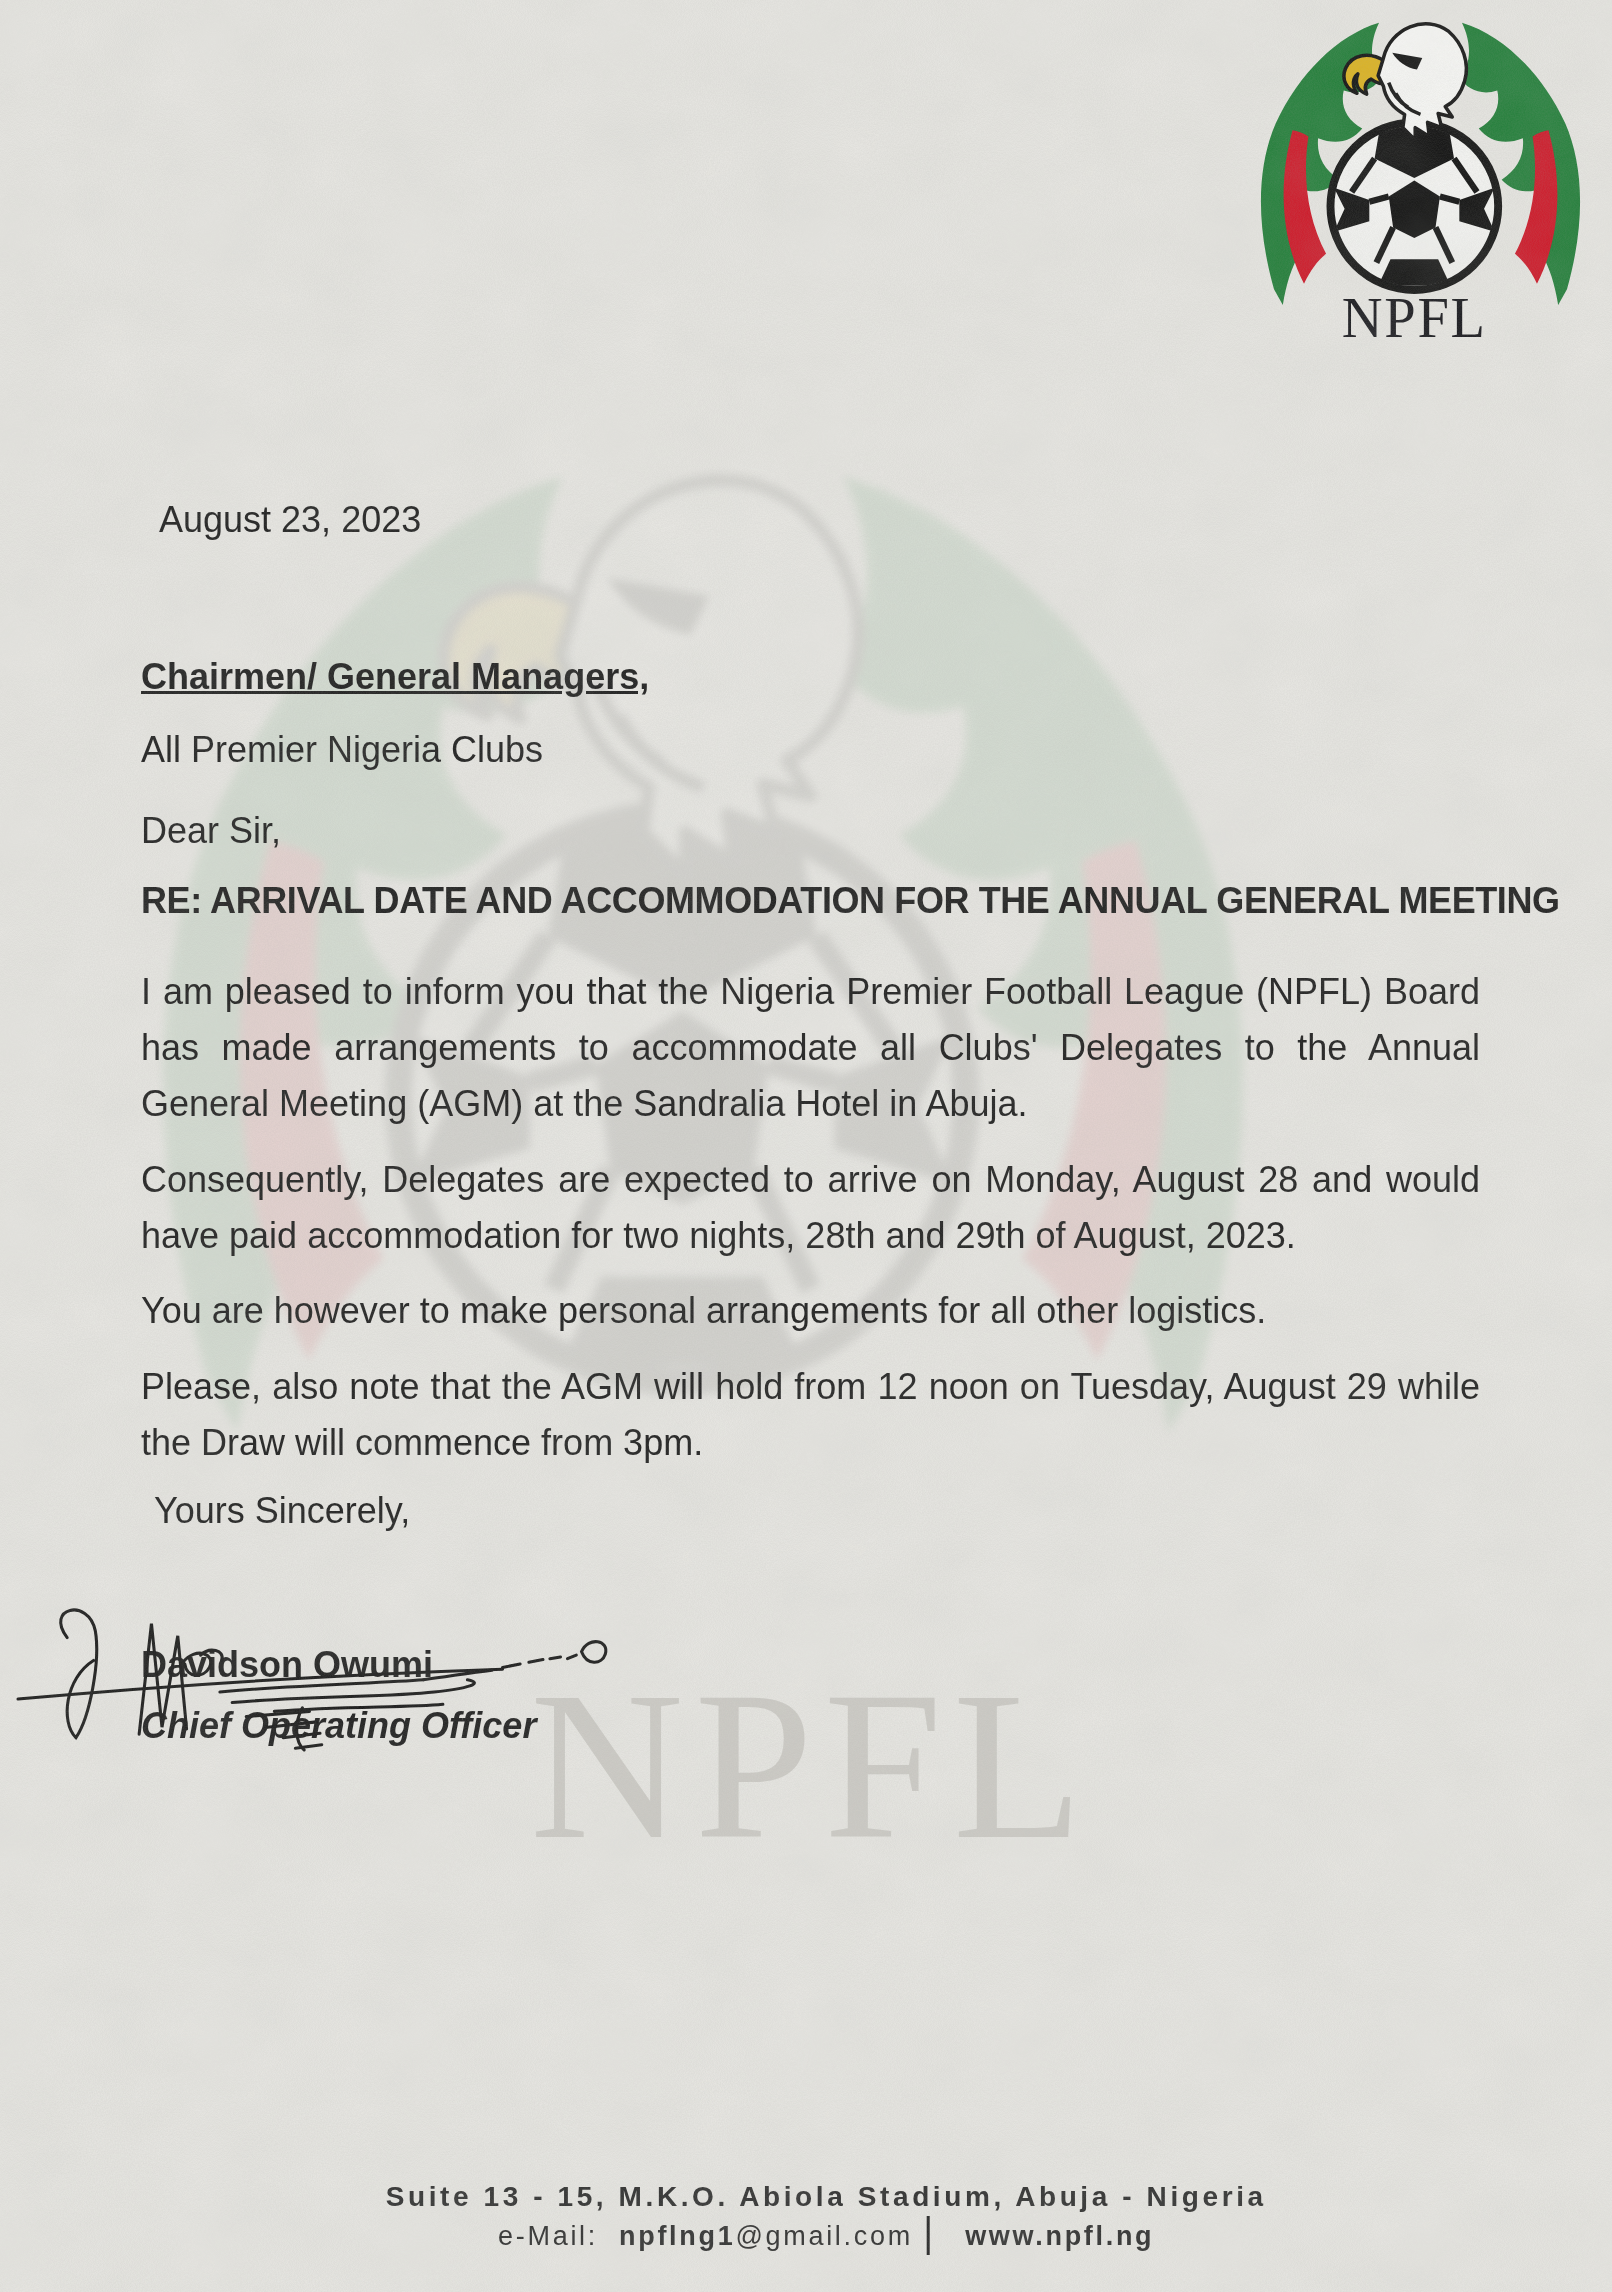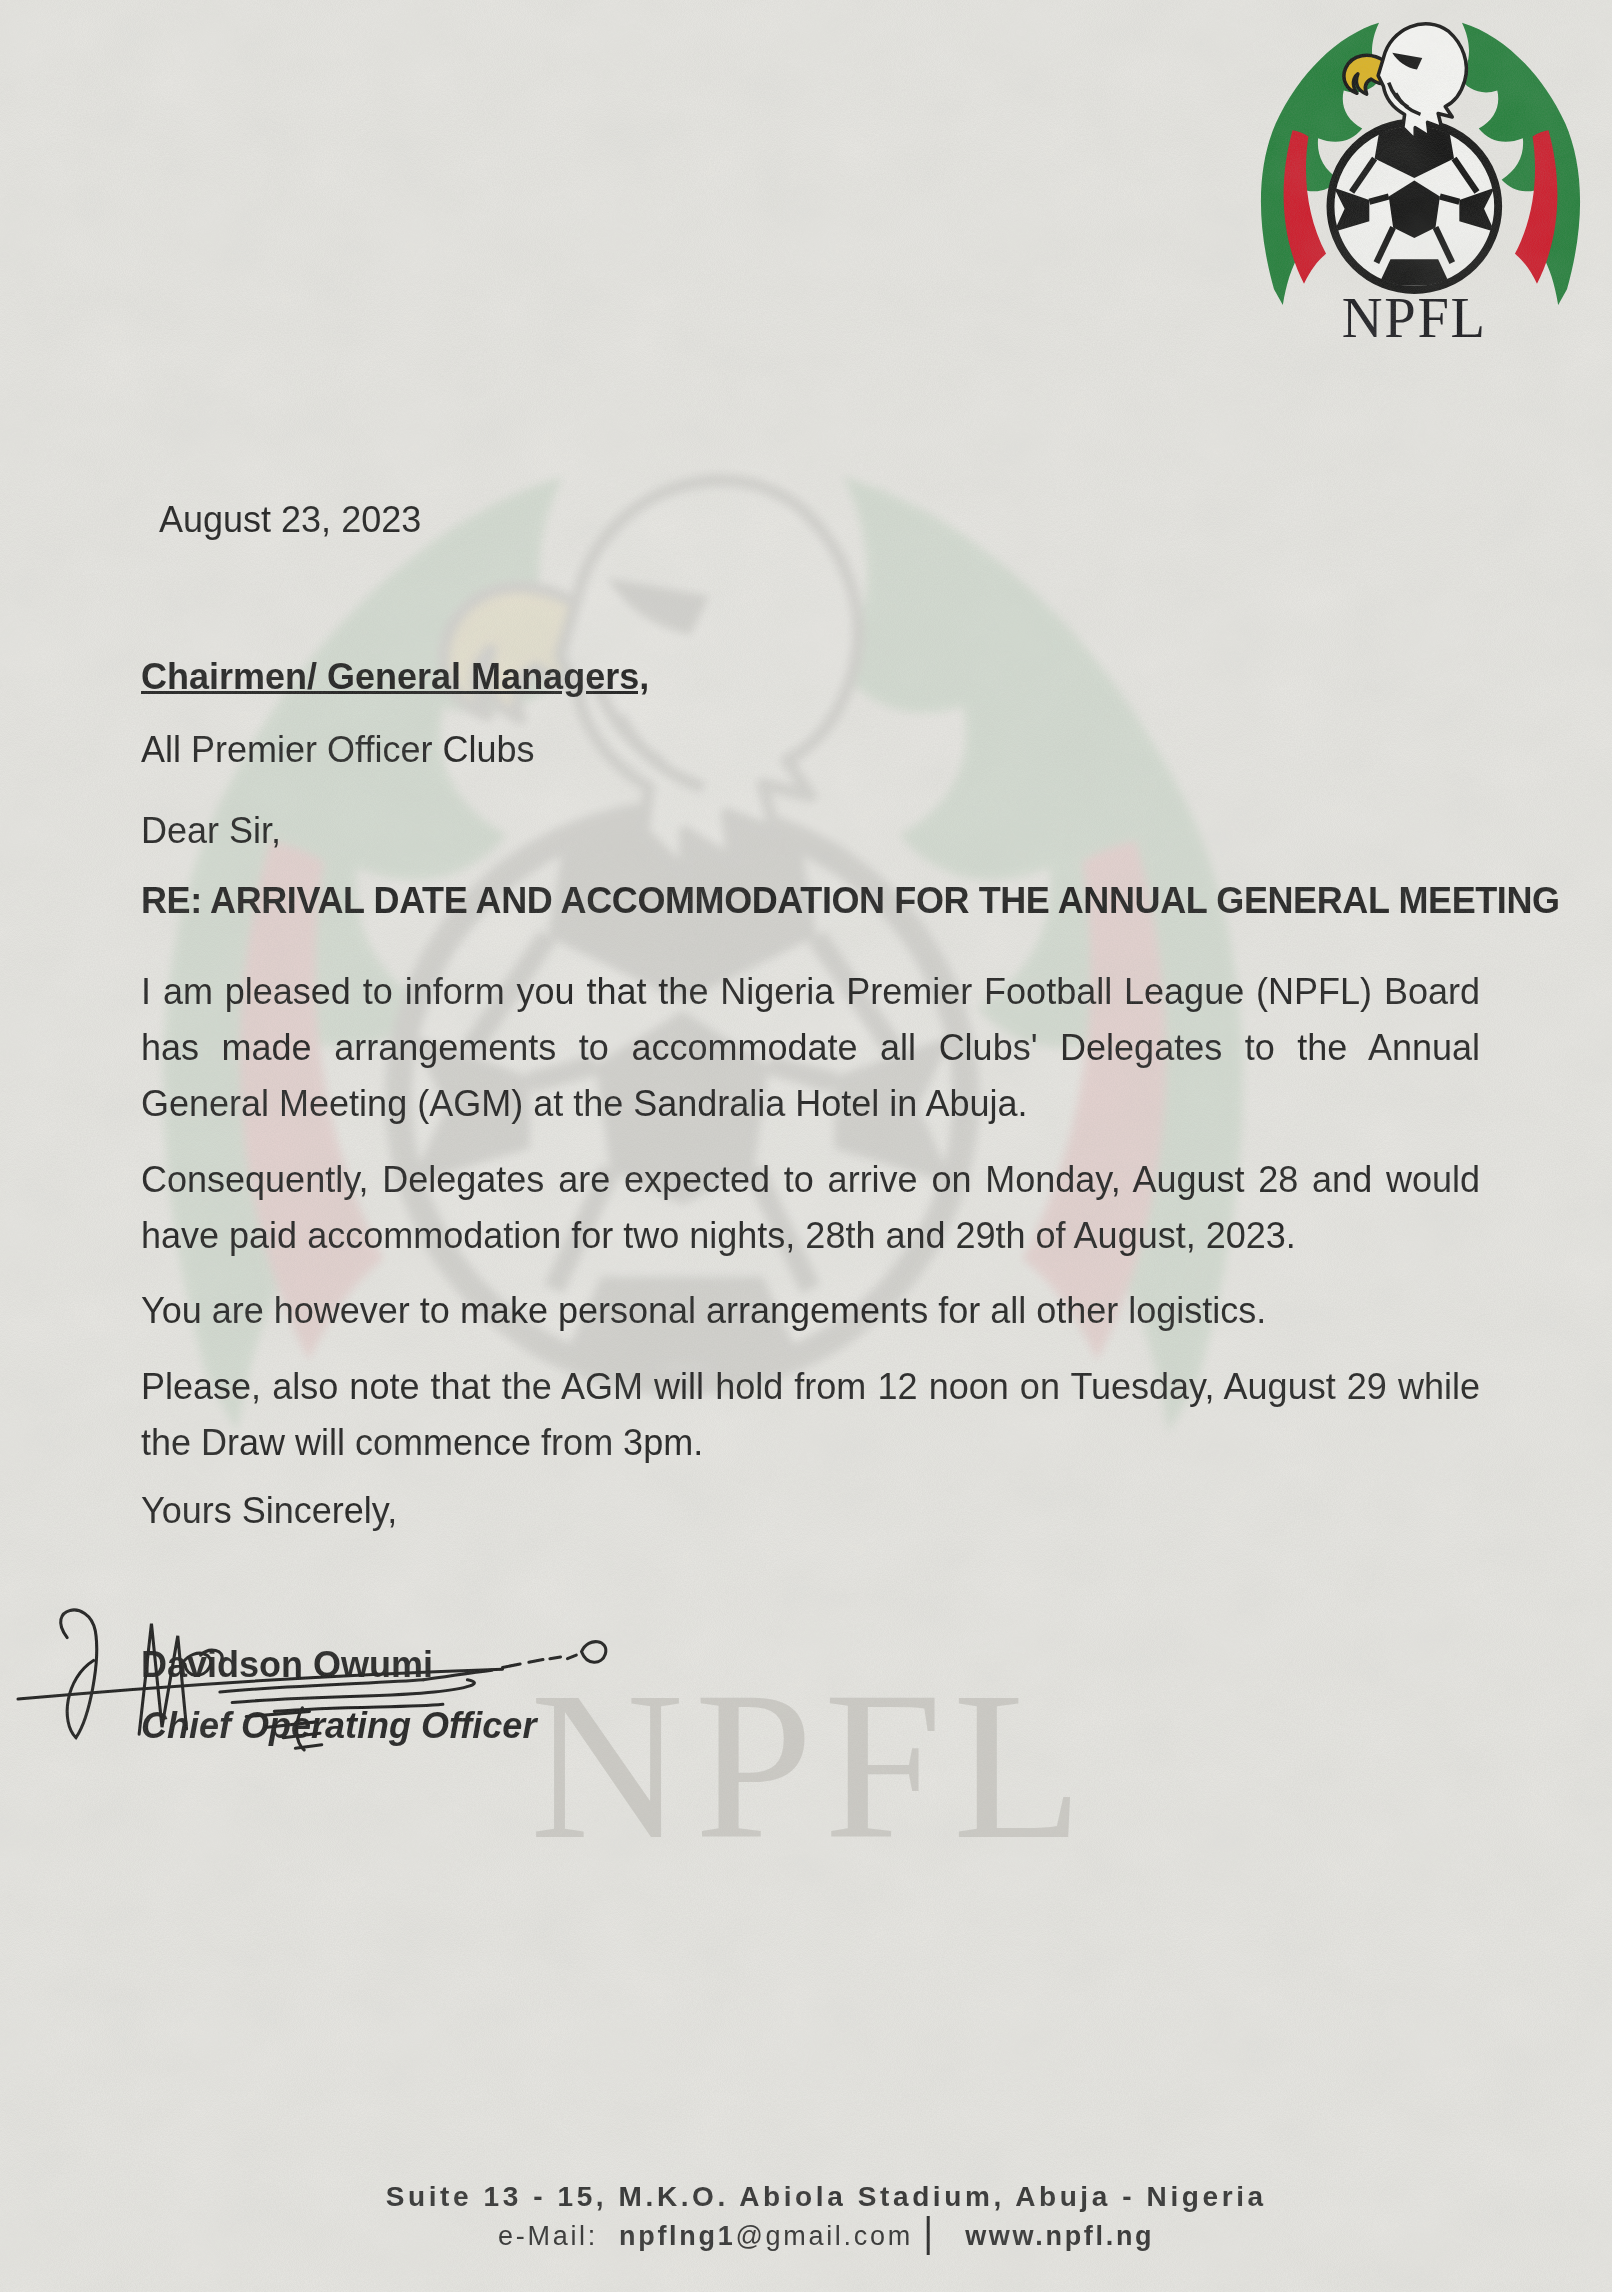--- a/index.html
+++ b/index.html
@@ -34,21 +34,21 @@
     position:absolute;left:141px;right:133px;top:0;z-index:4;
     font-size:36px;line-height:56px;
   }
   .date{margin:498px 0 0 18px;line-height:43px;}
   .recipient1{margin:114px 0 0 0;font-weight:700;line-height:43px;text-decoration:underline;}
   .recipient2{margin:30px 0 0 0;line-height:43px;}
   .salutation{margin:38px 0 0 0;line-height:43px;}
   .subject{margin:27px 0 0 0;font-weight:700;line-height:43px;white-space:nowrap;letter-spacing:-0.4px;}
   .para{margin:19.7px 0 0 0;text-align:justify;}
   .para.first{margin-top:42px;}
-  .closing{margin:18px 0 0 0;line-height:43px;}
+  .closing{margin:18px 0 0 13px;line-height:43px;}
   .signer-name{margin:111px 0 0 0;font-weight:700;line-height:43px;}
   .signer-title{margin:18px 0 0 0;font-weight:700;font-style:italic;line-height:43px;}
   
   .signature{
     position:absolute;left:10.7px;top:1583px;width:632px;height:190px;z-index:5;
     pointer-events:none;
   }
   
   .footer{
     position:absolute;left:0;right:0;top:2178px;z-index:4;
@@ -113,21 +113,21 @@
   <div class="npfl-text-wm">NPFL</div>
 
   <svg class="logo" viewBox="0 0 420 400">
     <use href="#crest"></use>
     <text x="203" y="376" text-anchor="middle" font-family="Liberation Serif, DejaVu Serif, serif" font-size="64" letter-spacing="2" fill="#15151a">NPFL</text>
   </svg>
 
   <div class="letter">
     <div class="date">August 23, 2023</div>
     <div class="recipient1">Chairmen/ General Managers,</div>
-    <div class="recipient2">All Premier Officer Clubs</div>
+    <div class="recipient2">All Premier Nigeria Clubs</div>
     <div class="salutation">Dear Sir,</div>
     <div class="subject">RE: ARRIVAL DATE AND ACCOMMODATION FOR THE ANNUAL GENERAL MEETING</div>
     <p class="para first">I am pleased to inform you that the Nigeria Premier Football League (NPFL) Board has made arrangements to accommodate all Clubs' Delegates to the Annual General Meeting (AGM) at the Sandralia Hotel in Abuja.</p>
     <p class="para">Consequently, Delegates are expected to arrive on Monday, August 28 and would have paid accommodation for two nights, 28th and 29th of August, 2023.</p>
     <p class="para">You are however to make personal arrangements for all other logistics.</p>
     <p class="para">Please, also note that the AGM will hold from 12 noon on Tuesday, August 29 while the Draw will commence from 3pm.</p>
     <div class="closing">Yours Sincerely,</div>
     <div class="signer-name">Davidson Owumi</div>
     <div class="signer-title">Chief Operating Officer</div>
   </div>

